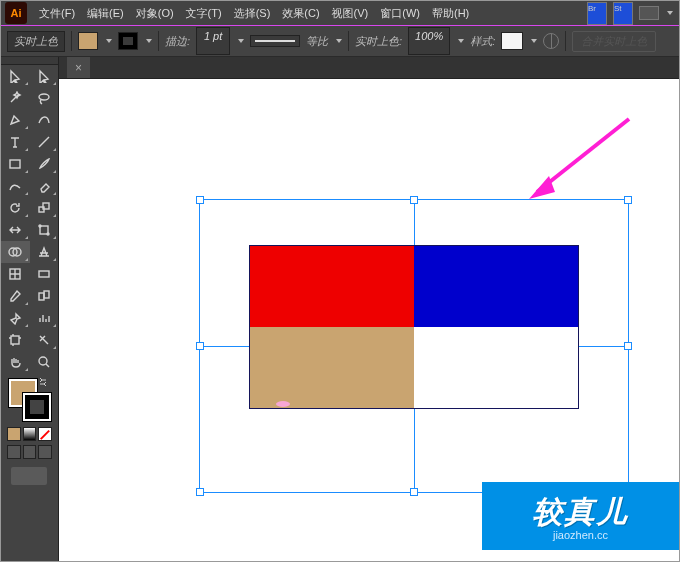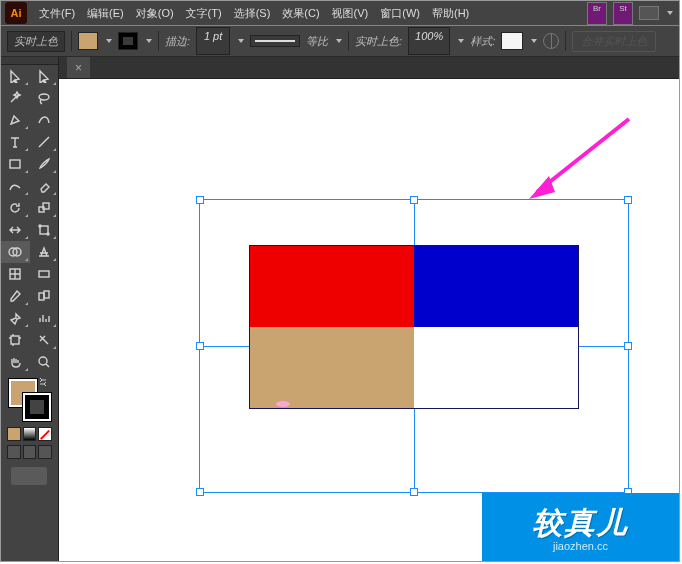--- a/index.html
+++ b/index.html
@@ -6,21 +6,21 @@
   body { width:682px; height:564px; font-family:"Microsoft YaHei",Arial,sans-serif; font-size:11px; color:#ddd; background:#fff; position:relative; overflow:hidden; }
 
   .frame { width:680px; height:562px; border:1px solid #999; position:relative; background:#fff; }
 
   .menubar { background:#434343; height:24px; display:flex; align-items:center; padding-left:4px; }
   .ai-logo { width:22px; height:22px; background:#2d0a04; color:#ff8a00; font-weight:bold; font-size:11px; display:flex; align-items:center; justify-content:center; margin-right:6px; border-radius:3px; }
   .menu-item { padding:0 6px; height:24px; line-height:24px; color:#ddd; cursor:default; }
   .menu-spacer { flex:1; }
   .menu-icon-grp { display:flex; gap:6px; padding-right:6px; align-items:center; }
   .mi-box { width:20px; height:14px; background:#555; border:1px solid #777; }
-  .mi-text { width:20px; height:23px; background:#701a75; border:1px solid #777; font-size:8px; color:#ccc; text-align:center; line-height:12px; }
+  .mi-text { width:20px; height:23px; background:#1d4ed8; border:1px solid #777; font-size:8px; color:#ccc; line-height:12px; }
 
   .ctrlbar { background:#434343; height:32px; display:flex; align-items:center; padding:0 6px; border-top:1px solid #d946ef; border-bottom:1px solid #2a2a2a; gap:6px;font-style:italic; }
   .mode-btn { background:#353535; border:1px solid #222; padding:2px 6px; color:#bbb; font-size:11px; }
   .swatch { width:20px; height:18px; border:1px solid #222; }
   .caret { width:0;height:0;border-left:3px solid transparent;border-right:3px solid transparent;border-top:4px solid #bbb; margin-left:2px; }
   .sep { width:1px; height:20px; background:#2a2a2a; }
   .lbl { color:#bbb; font-size:11px; }
   .num-field { width:34px; height:28px; background:#3a3a3a; border:1px solid #222; color:#ddd; font-size:11px; text-align:center; line-height:16px; }
   .stroke-prev { width:50px; height:12px; background:#3a3a3a; border:1px solid #222; position:relative; }
   .stroke-prev::after { content:""; position:absolute; left:4px; right:4px; top:50%; border-top:2px solid #ddd; transform:translateY(-50%); }
@@ -71,21 +71,21 @@
   .art { position:absolute; left:190px; top:166px; width:330px; height:164px; border:1px solid #14145a; }
   .art .r { position:absolute; }
   .r.red   { left:0; top:0; width:50%; height:50%; background:#ee0000; }
   .r.blue  { left:50%; top:0; width:50%; height:50%; background:#0000cc; }
   .r.tan   { left:0; top:50%; width:50%; height:50%; background:#c9a470; }
   .r.white { left:50%; top:50%; width:50%; height:50%; background:#fff; }
   .pink-dot { position:absolute; left:217px; top:322px; width:14px; height:6px; background:#f7a6d5; border-radius:50%; }
 
   .arrow { position:absolute; left:460px; top:35px; width:120px; height:90px; }
 
-  .watermark { position:absolute; right:0; bottom:0; width:197px; height:68px; background:#0090e6; display:flex; flex-direction:column; align-items:center; justify-content:center; }
+  .watermark { position:absolute; right:0; bottom:11px; width:197px; height:68px; background:#0090e6; display:flex; flex-direction:column; align-items:center; justify-content:center; }
   .watermark .big { color:#fff; font-size:30px; font-weight:900; letter-spacing:2px; font-style:italic; text-shadow:1px 1px 0 #0070b0; }
   .watermark .small { color:#cfeaff; font-size:11px; margin-top:-4px; }
 
   svg.ic { width:14px; height:14px; }
   svg.ic * { stroke:#d4d4d4; stroke-width:1.4; fill:none; }
 </style>
 </head>
 <body>
 
 <div class="frame">

